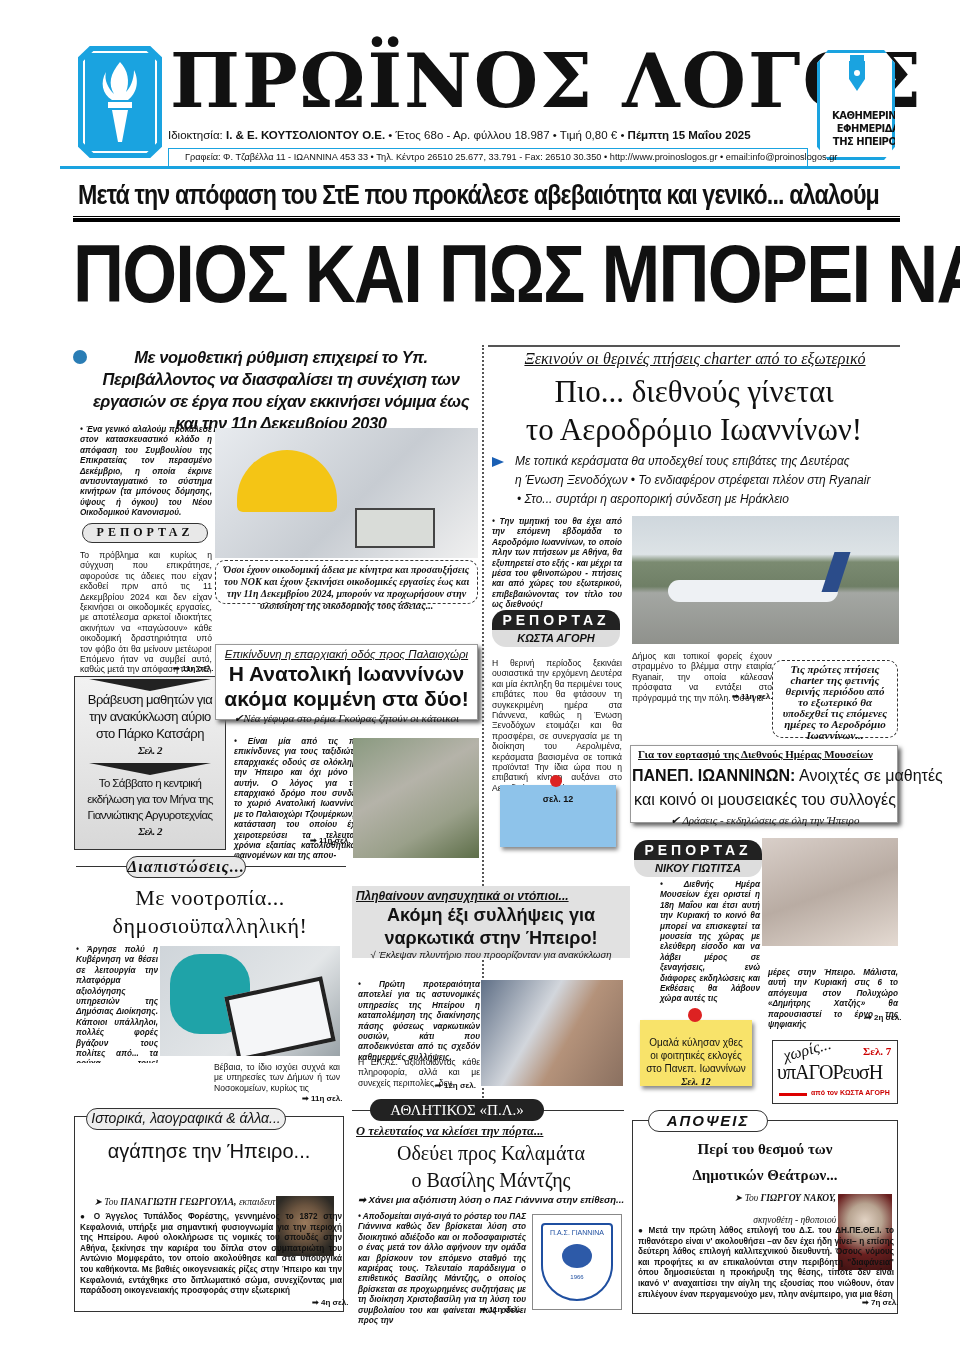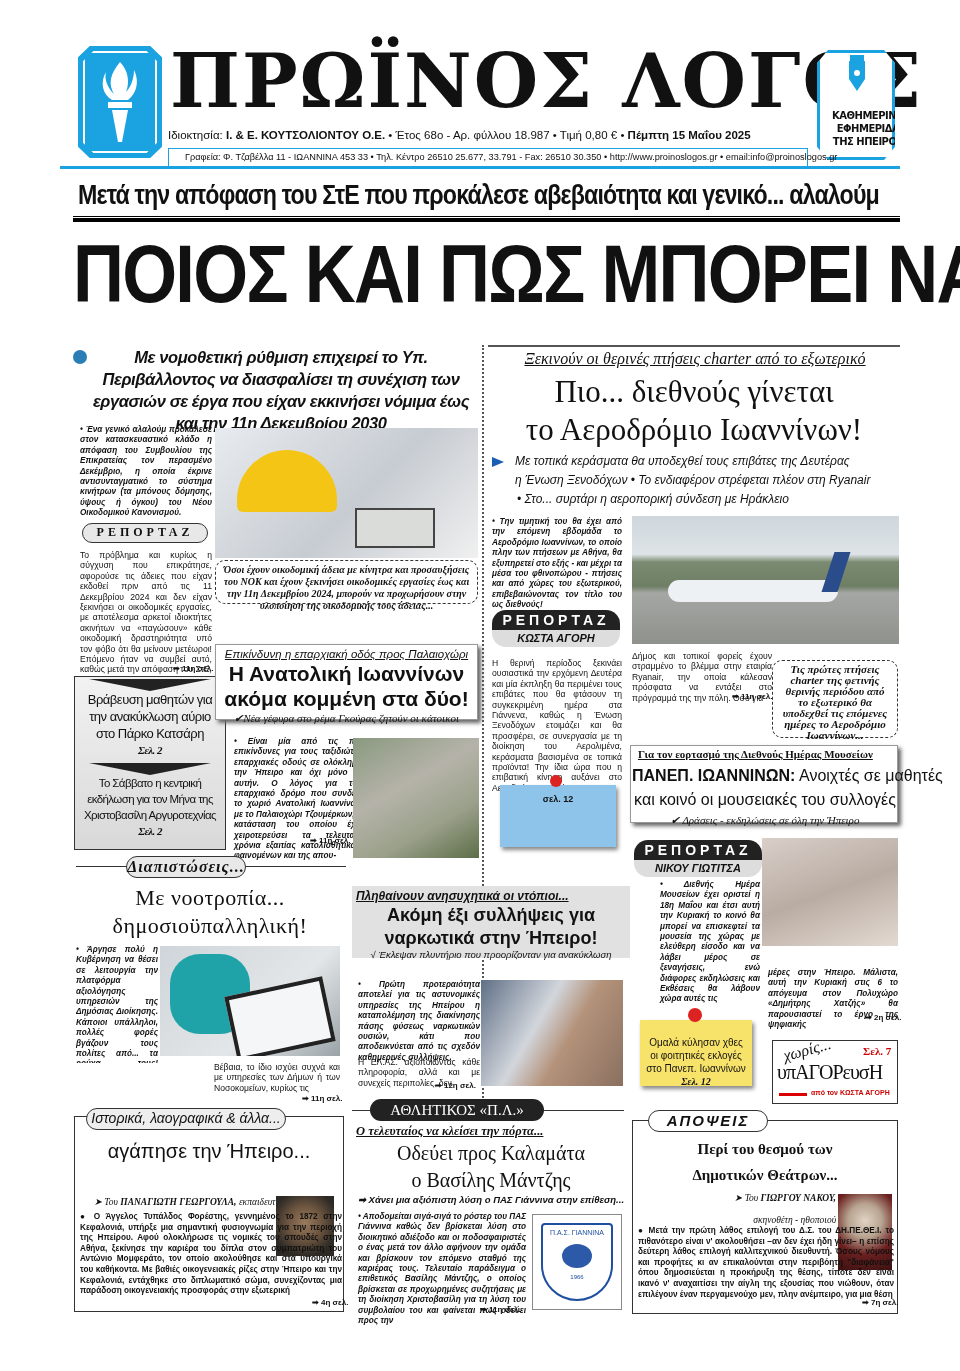--- a/index.html
+++ b/index.html
@@ -157,21 +157,21 @@
 </div>
 
 <div class="abs" style="left:74px;top:676px;width:152px;height:174px;background:linear-gradient(#f2f2f2,#d8d8d8);border:1.5px solid #333">
   <div class="abs" style="left:14px;top:2px;width:122px;height:12px;background:#222;clip-path:polygon(0 0,100% 0,50% 100%)"></div>
   <div class="abs c" style="left:4px;top:14px;width:142px;font-size:13px;line-height:17px;font-family:'Liberation Sans',sans-serif;letter-spacing:-0.5px">
     <div>Βράβευση μαθητών για την ανακύκλωση αύριο στο Πάρκο Κατσάρη</div>
     <div class="serif it b" style="font-size:11px">Σελ. 2</div>
   </div>
   <div class="abs" style="left:14px;top:86px;width:122px;height:12px;background:#222;clip-path:polygon(0 0,100% 0,50% 100%)"></div>
   <div class="abs c" style="left:4px;top:98px;width:142px;font-size:11.5px;line-height:16px;letter-spacing:-0.6px">
-    <div>Το Σάββατο η κεντρική εκδήλωση για τον Μήνα της Χριστοβασίλη Αργυροτεχνίας</div>
+    <div>Το Σάββατο η κεντρική εκδήλωση για τον Μήνα της Γιαννιώτικης Αργυροτεχνίας</div>
     <div class="serif it b" style="font-size:11px">Σελ. 2</div>
   </div>
 </div>
 
 <div class="abs boxshadow" style="left:215px;top:644px;width:263px;height:76px;background:#fff"></div>
 <div class="abs it u c" style="left:215px;top:648px;width:263px;font-size:11.5px">Επικίνδυνη η επαρχιακή οδός προς Παλαιοχώρι</div>
 <div class="abs c b" style="left:215px;top:661px;width:263px;font-size:21px;line-height:25px">Η Ανατολική Ιωαννίνων ακόμα κομμένη στα δύο!</div>
 <div class="abs c serif it" style="left:215px;top:712px;width:263px;font-size:11px">✔Νέα γέφυρα στο ρέμα Γκούρας ζητούν οι κάτοικοι</div>
 <div class="abs small it b j" style="left:234px;top:737px;width:128px;font-size:8.2px">• Είναι μία από τις πιο επικίνδυνες για τους ταξιδιώτες επαρχιακές οδούς σε ολόκληρη την Ήπειρο και όχι μόνο σ' αυτήν. Ο λόγος για τον επαρχιακό δρόμο που συνδέει το χωριό Ανατολική Ιωαννίνων με το Παλαιοχώρι Τζουμέρκων, η κατάσταση του οποίου έχει χειροτερεύσει τα τελευταία χρόνια εξαιτίας κατολισθητικών φαινομένων και της απου-</div>
 <div class="abs cont" style="left:310px;top:836px">➡ 11η σελ.</div>

